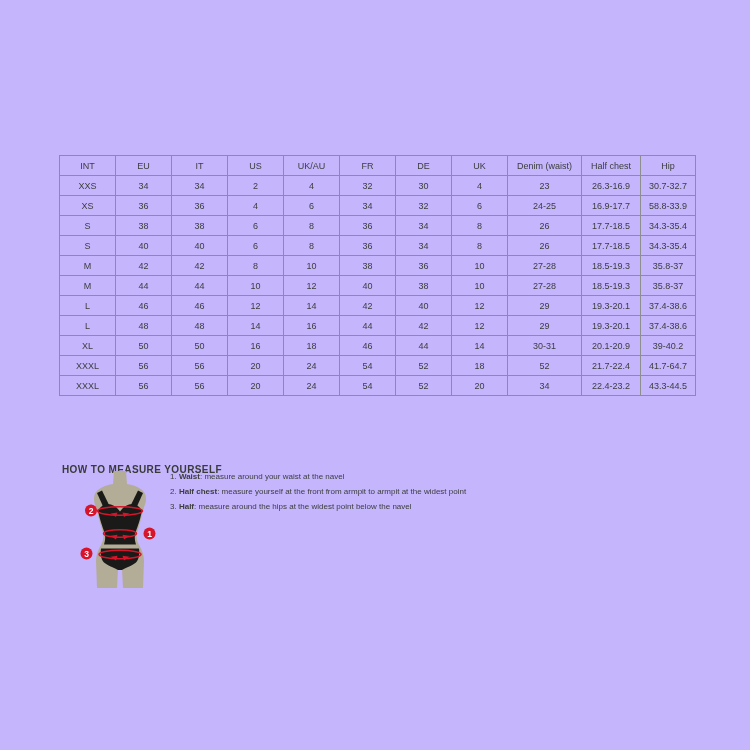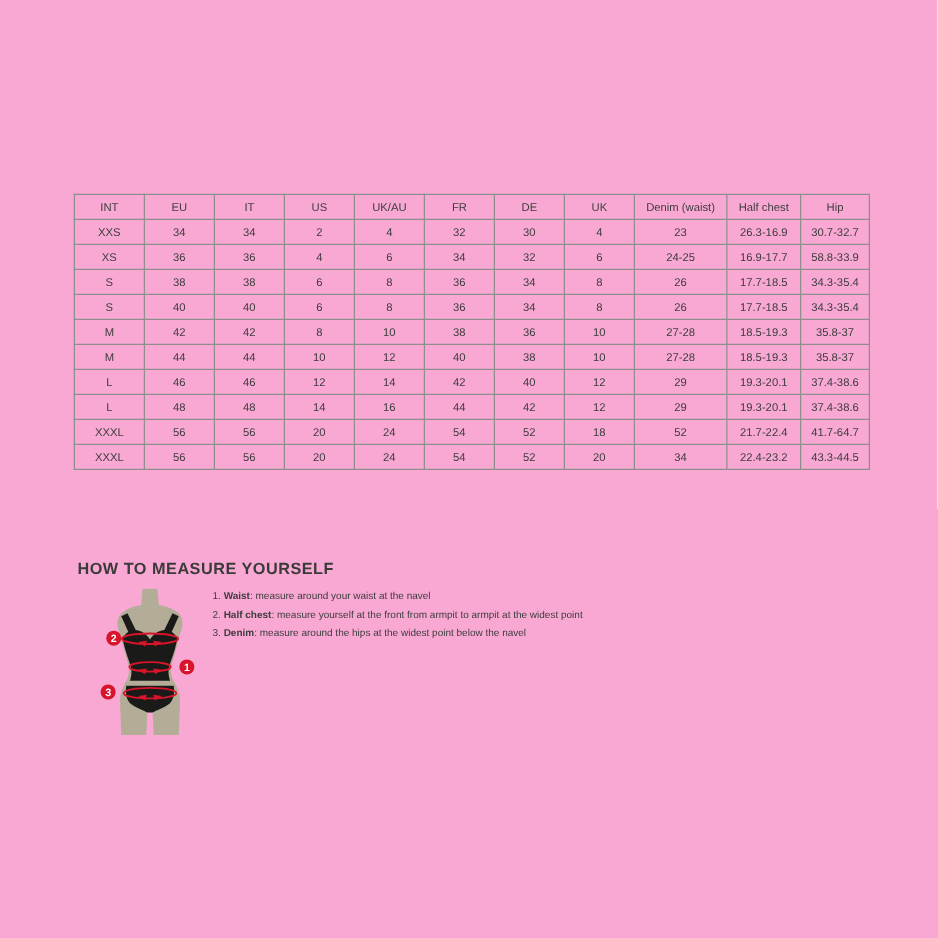--- a/index.html
+++ b/index.html
@@ -1,32 +1,32 @@
 <!DOCTYPE html>
 <html><head>
 <meta charset="utf-8">
 <style>
   * { margin:0; padding:0; box-sizing:border-box; }
   html,body { background:#ffffff; }
   .canvas {
-    position:relative; width:750px; height:750px; background:#f9a8d4;
+    position:relative; width:750px; height:750px; background:#c4b5fd;
     font-family:"Liberation Sans", sans-serif; color:#3d3d3d; overflow:hidden;
   }
   
   .size-table-wrap { position:absolute; left:59px; top:155px; }
   table.size-table { border-collapse:collapse; table-layout:fixed; width:636px; }
   table.size-table th, table.size-table td {
     border:1px solid #8e8e8e; height:20px; padding:0;
     font-size:9px; font-weight:400; text-align:center; vertical-align:middle;
     color:#3d3d3d; white-space:nowrap; overflow:hidden;
   }
   
   .howto-title {
-    position:absolute; left:62px; top:447px;
-    font-size:13px; font-weight:700; letter-spacing:0.4px; color:#3a3a39;
+    position:absolute; left:62px; top:464px;
+    font-size:10px; font-weight:700; letter-spacing:0.4px; color:#3a3a39;
   }
   .howto-list { position:absolute; left:170px; top:473px; }
   .howto-item { font-size:8px; color:#3d3d3d; margin-bottom:6.5px; line-height:8.5px; }
   .howto-item .term { font-weight:700; }
   
   .measure-figure { position:absolute; left:70px; top:471px; width:100px; height:120px; }
 </style>
 </head>
 <body>
 
@@ -161,20 +161,33 @@
             <td>14</td>
             <td>16</td>
             <td>44</td>
             <td>42</td>
             <td>12</td>
             <td>29</td>
             <td>19.3-20.1</td>
             <td>37.4-38.6</td>
           </tr>
           <tr>
+            <td>XL</td>
+            <td>50</td>
+            <td>50</td>
+            <td>16</td>
+            <td>18</td>
+            <td>46</td>
+            <td>44</td>
+            <td>14</td>
+            <td>30-31</td>
+            <td>20.1-20.9</td>
+            <td>39-40.2</td>
+          </tr>
+          <tr>
             <td>XXXL</td>
             <td>56</td>
             <td>56</td>
             <td>20</td>
             <td>24</td>
             <td>54</td>
             <td>52</td>
             <td>18</td>
             <td>52</td>
             <td>21.7-22.4</td>
@@ -256,17 +269,17 @@
     <div class="howto-item">
       <span>1.</span>
       <span class="term">Waist</span><span>: measure around your waist at the navel</span>
     </div>
     <div class="howto-item">
       <span>2.</span>
       <span class="term">Half chest</span><span>: measure yourself at the front from armpit to armpit at the widest point</span>
     </div>
     <div class="howto-item">
       <span>3.</span>
-      <span class="term">Denim</span><span>: measure around the hips at the widest point below the navel</span>
+      <span class="term">Half</span><span>: measure around the hips at the widest point below the navel</span>
     </div>
   </div>
 
 </div>
 
 </body></html>

